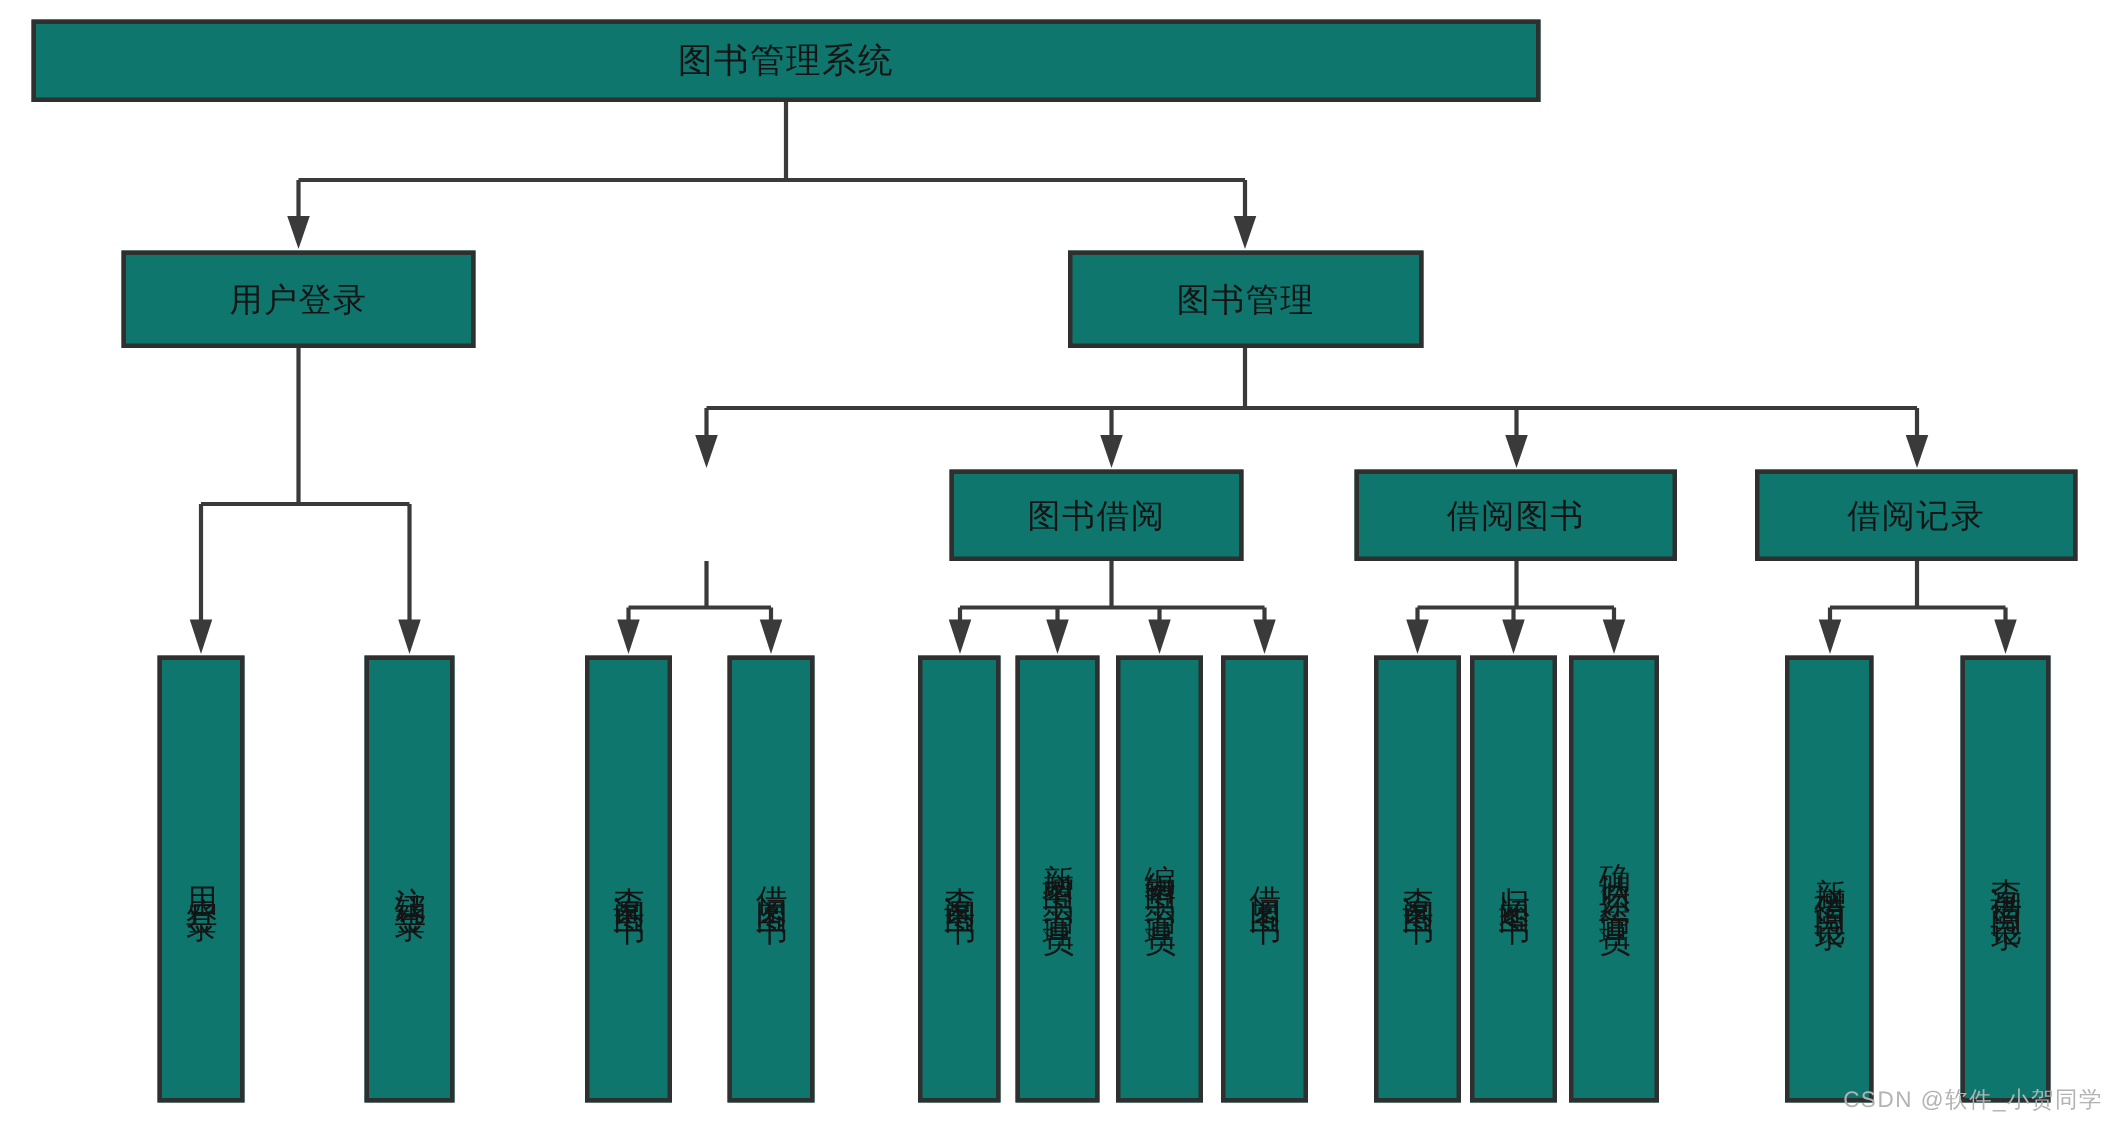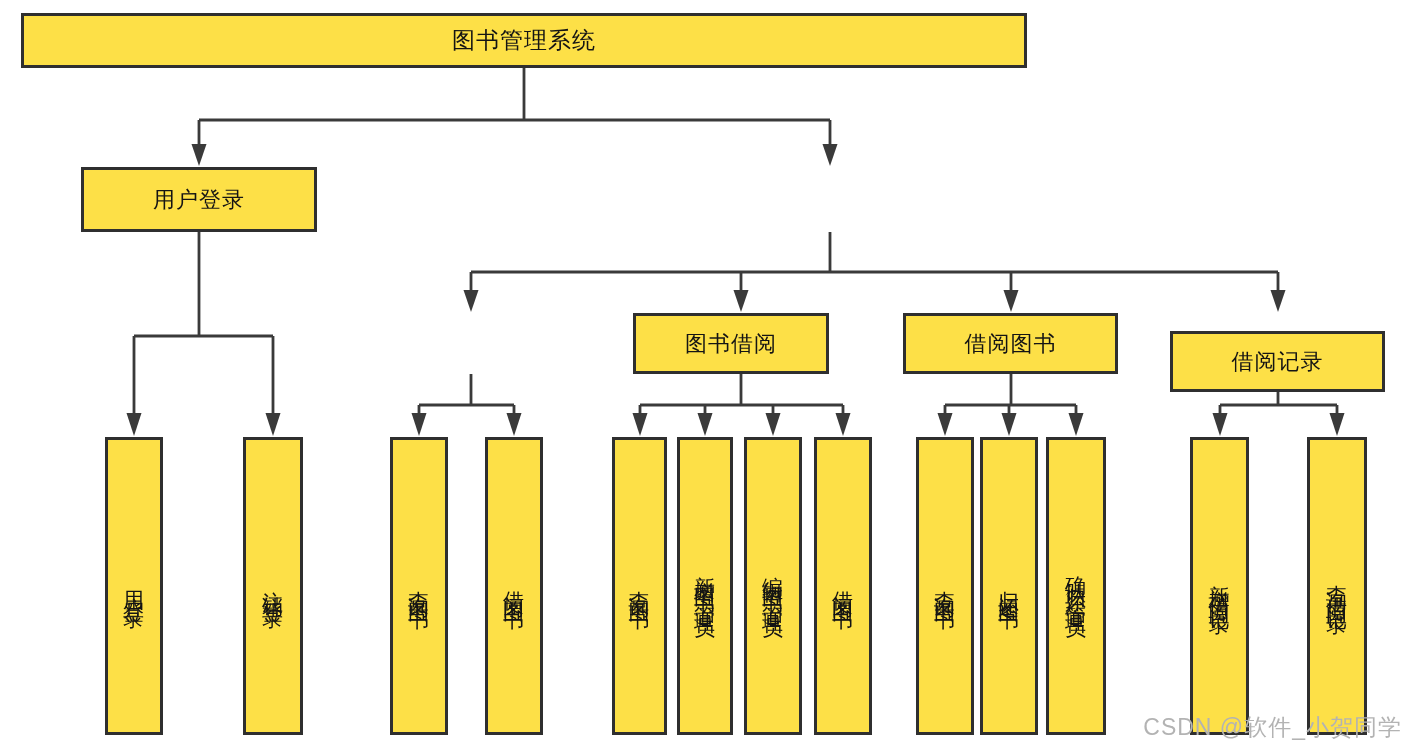--- a/index.html
+++ b/index.html
@@ -18,40 +18,40 @@
     font-family:"Liberation Sans","DejaVu Sans",sans-serif;
     color:var(--text);
   }
   .connectors{position:absolute;left:0;top:0;width:1405px;height:747px;}
   .connectors .l{stroke:var(--line);stroke-width:2.8;fill:none;}
   .connectors .a{fill:var(--line);stroke:none;}
   .box{
     position:absolute;
     box-sizing:border-box;
     border:3px solid var(--border);
-    background:#fde047;
+    background:#0f766e;
     display:flex;
     align-items:center;
     justify-content:center;
     font-size:22px;
     letter-spacing:1px;
     white-space:nowrap;
   }
   .vbox{
     writing-mode:vertical-rl;
     text-orientation:mixed;
     font-size:21px;
     letter-spacing:6px;
     white-space:normal;
     line-height:1;
   }
   .watermark{
     position:absolute;
     right:3px;bottom:4px;
-    font-size:23px;
+    font-size:15px;
     letter-spacing:1px;
     color:var(--watermark);
     pointer-events:none;
   }
 </style>
 </head>
 <body>
 
 <div class="stage">
 
@@ -87,24 +87,25 @@
     <polygon class="a" points="1068.5,413 1083.5,413 1076,436"></polygon>
 
     <path class="l" d="M1278,374 V405 M1220,405 H1337 M1220,405 V415 M1337,405 V415"></path>
     <polygon class="a" points="1212.5,413 1227.5,413 1220,436"></polygon>
     <polygon class="a" points="1329.5,413 1344.5,413 1337,436"></polygon>
   </svg>
 
   <div class="box" style="left:21px;top:13px;width:1006px;height:55px;font-size:23px;">图书管理系统</div>
 
   <div class="box" style="left:81px;top:167px;width:236px;height:65px;">用户登录</div>
+  <div class="box" style="left:712px;top:167px;width:237px;height:65px;">图书管理</div>
 
   <div class="box" style="left:633px;top:313px;width:196px;height:61px;">图书借阅</div>
   <div class="box" style="left:903px;top:313px;width:215px;height:61px;">借阅图书</div>
-  <div class="box" style="left:1170px;top:313px;width:215px;height:61px;margin-top:18px;">借阅记录</div>
+  <div class="box" style="left:1170px;top:313px;width:215px;height:61px;">借阅记录</div>
 
   <div class="box vbox" style="left:105px;top:437px;width:58px;height:298px;">用户登录</div>
   <div class="box vbox" style="left:243px;top:437px;width:60px;height:298px;">注销登录</div>
 
   <div class="box vbox" style="left:390px;top:437px;width:58px;height:298px;">查询图书</div>
   <div class="box vbox" style="left:485px;top:437px;width:58px;height:298px;">借阅图书</div>
 
   <div class="box vbox" style="left:612px;top:437px;width:55px;height:298px;">查询图书</div>
   <div class="box vbox" style="left:677px;top:437px;width:56px;height:298px;">新增图书（管理员）</div>
   <div class="box vbox" style="left:744px;top:437px;width:58px;height:298px;">编辑图书（管理员）</div>

